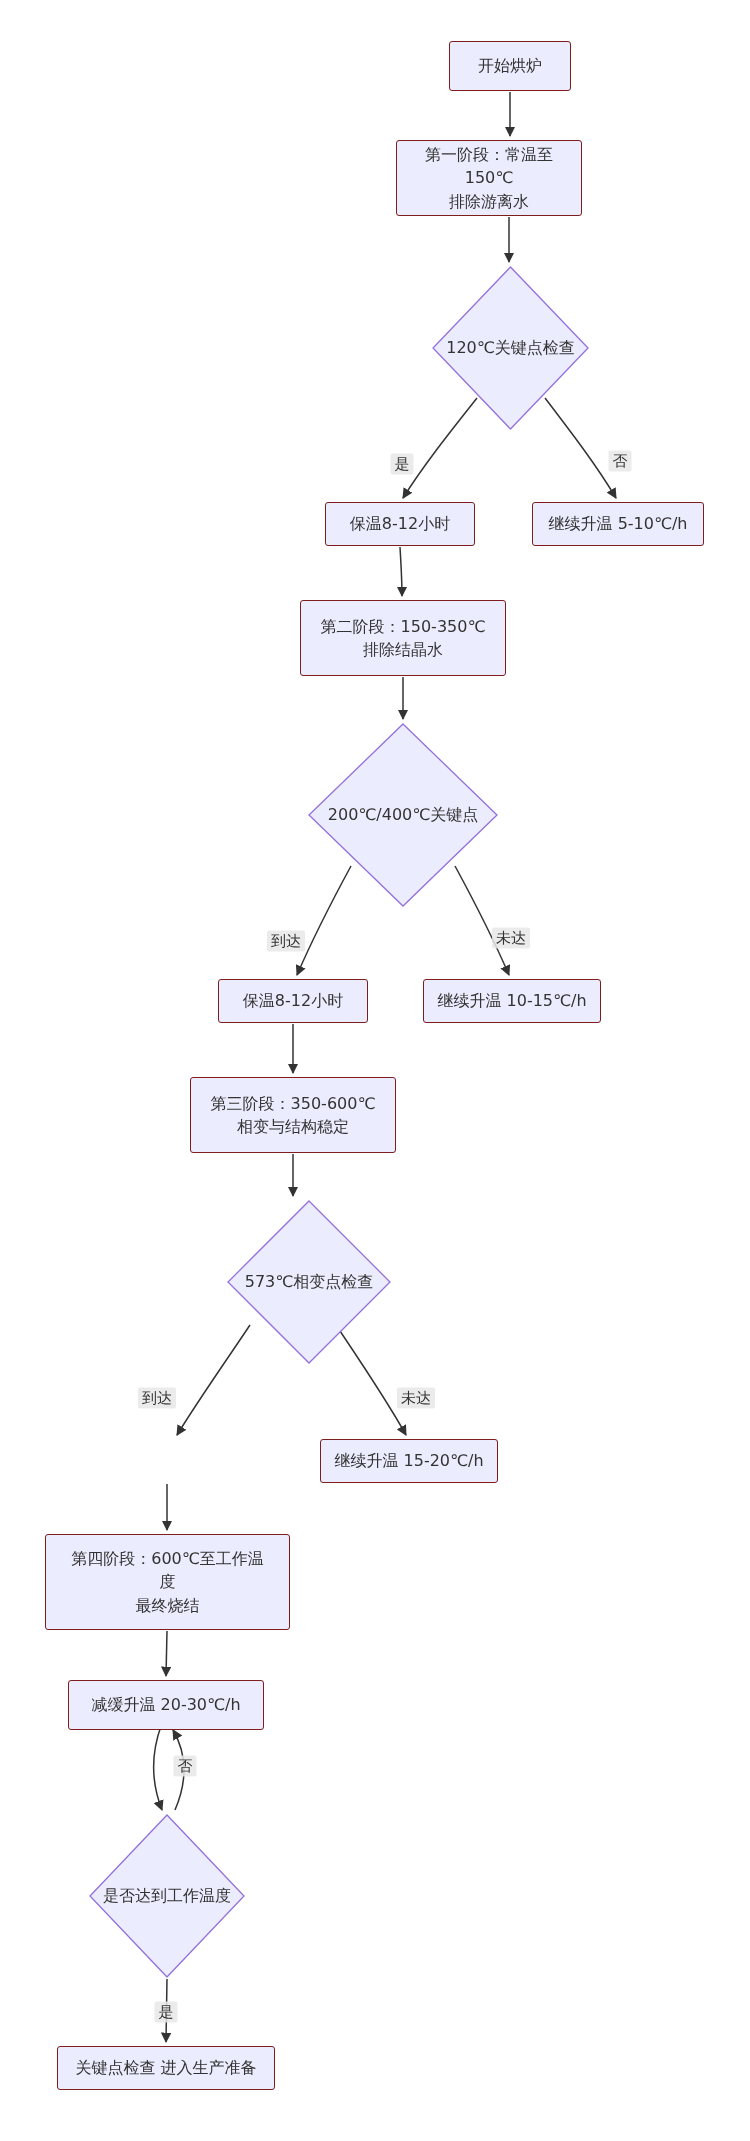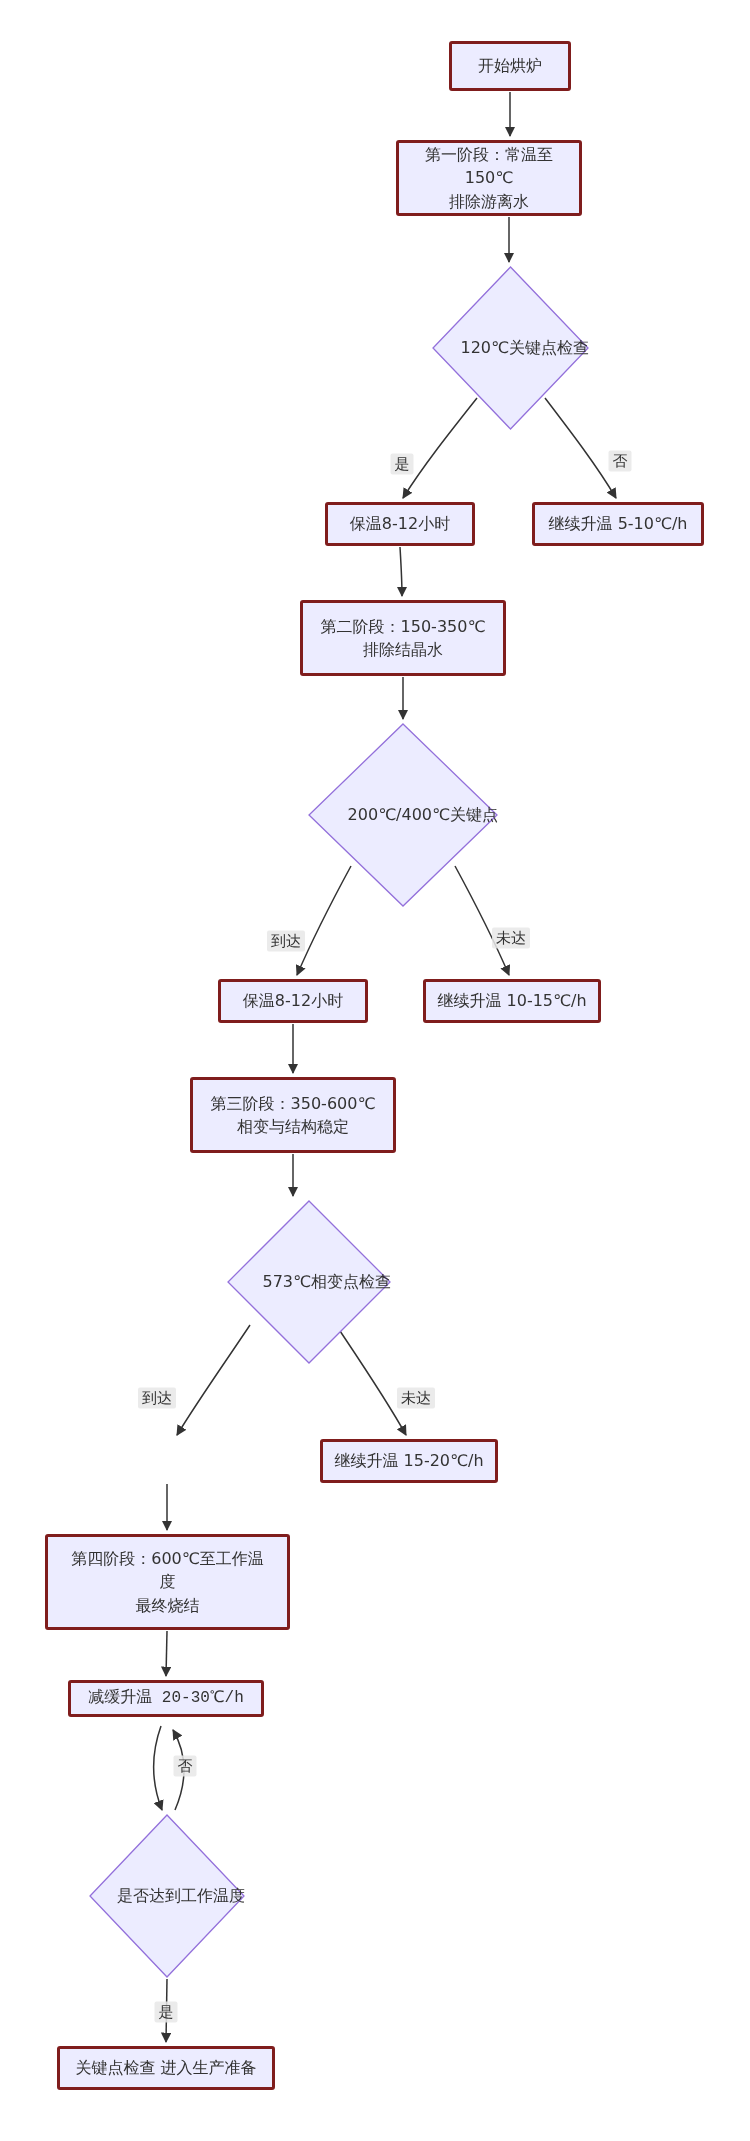--- a/index.html
+++ b/index.html
@@ -30,29 +30,28 @@
     display: flex;
     align-items: center;
     justify-content: center;
     text-align: center;
     font-size: 16px;
     color: #333333;
     z-index: 1;
   }
   .node.rect {
     background: #ECECFF;
-    border: 3px solid #7f1d1d;
+    border: 1px solid #7f1d1d;
     border-radius: 3px;
     padding: 4px 8px;
   }
   .node.diamond {
     background: transparent;
     border: none;
     padding: 0;
-    justify-content: flex-end;
   }
   .dshape {
     position: absolute;
     left: 0; top: 0;
     width: 100%; height: 100%;
   }
   .dshape polygon {
     fill: #ECECFF;
     stroke: #9370DB;
     stroke-width: 1.3;
@@ -165,21 +164,21 @@
   <div class="node rect" style="left:320px; top:1439px; width:178px; height:44px;">
     <span class="node-label">继续升温 15-20℃/h</span>
   </div>
 
   <div class="node rect" style="left:45px; top:1534px; width:245px; height:96px;">
     <span class="node-label">第四阶段：600℃至工作温
 度
 最终烧结</span>
   </div>
 
-  <div class="node rect" style="left:68px; top:1680px; width:196px; height:37px;font-family:Liberation Mono, monospace;">
+  <div class="node rect" style="left:68px; top:1680px; width:196px; height:50px;">
     <span class="node-label">减缓升温 20-30℃/h</span>
   </div>
 
   <div class="node diamond" style="left:89px; top:1814px; width:156px; height:164px;">
     <svg class="dshape" viewBox="0 0 156 164">
       <polygon points="78,1 155,82 78,163 1,82"></polygon>
     </svg>
     <span class="node-label">是否达到工作温度</span>
   </div>
 

